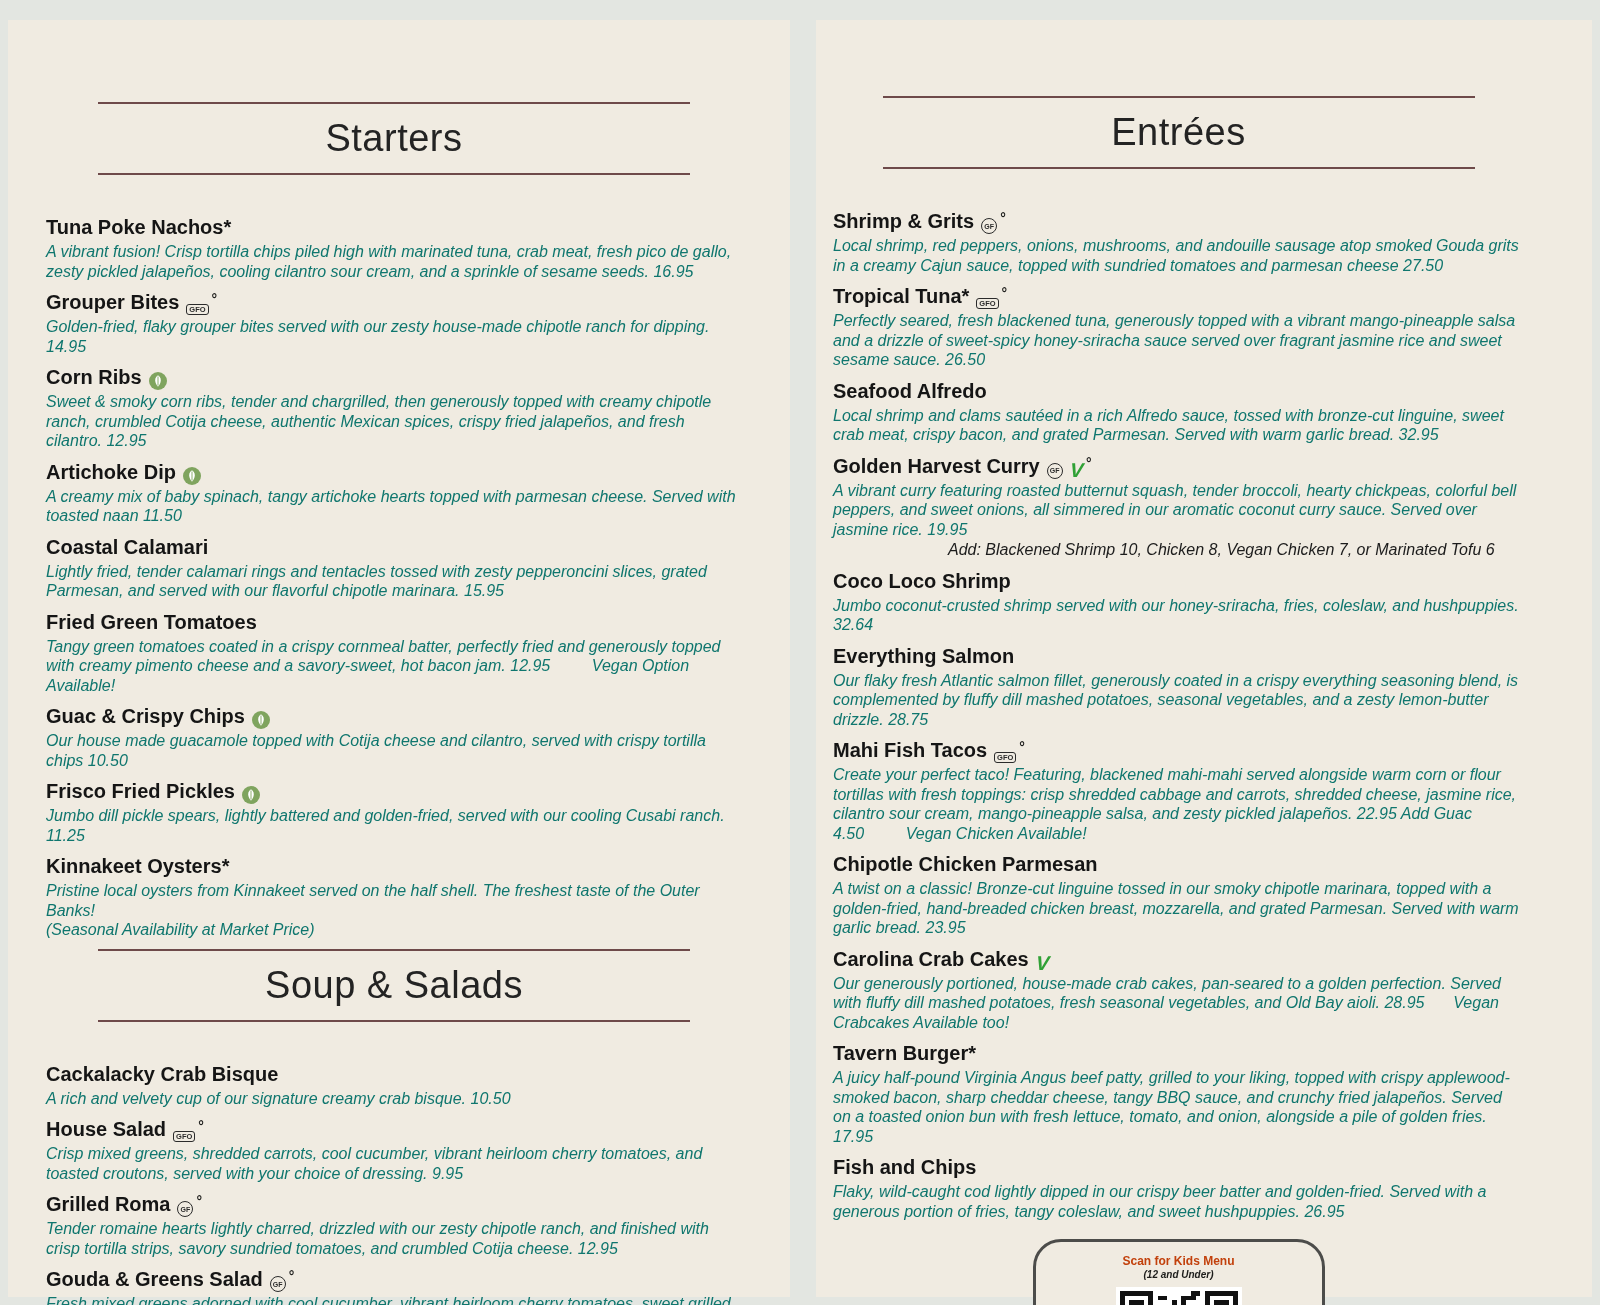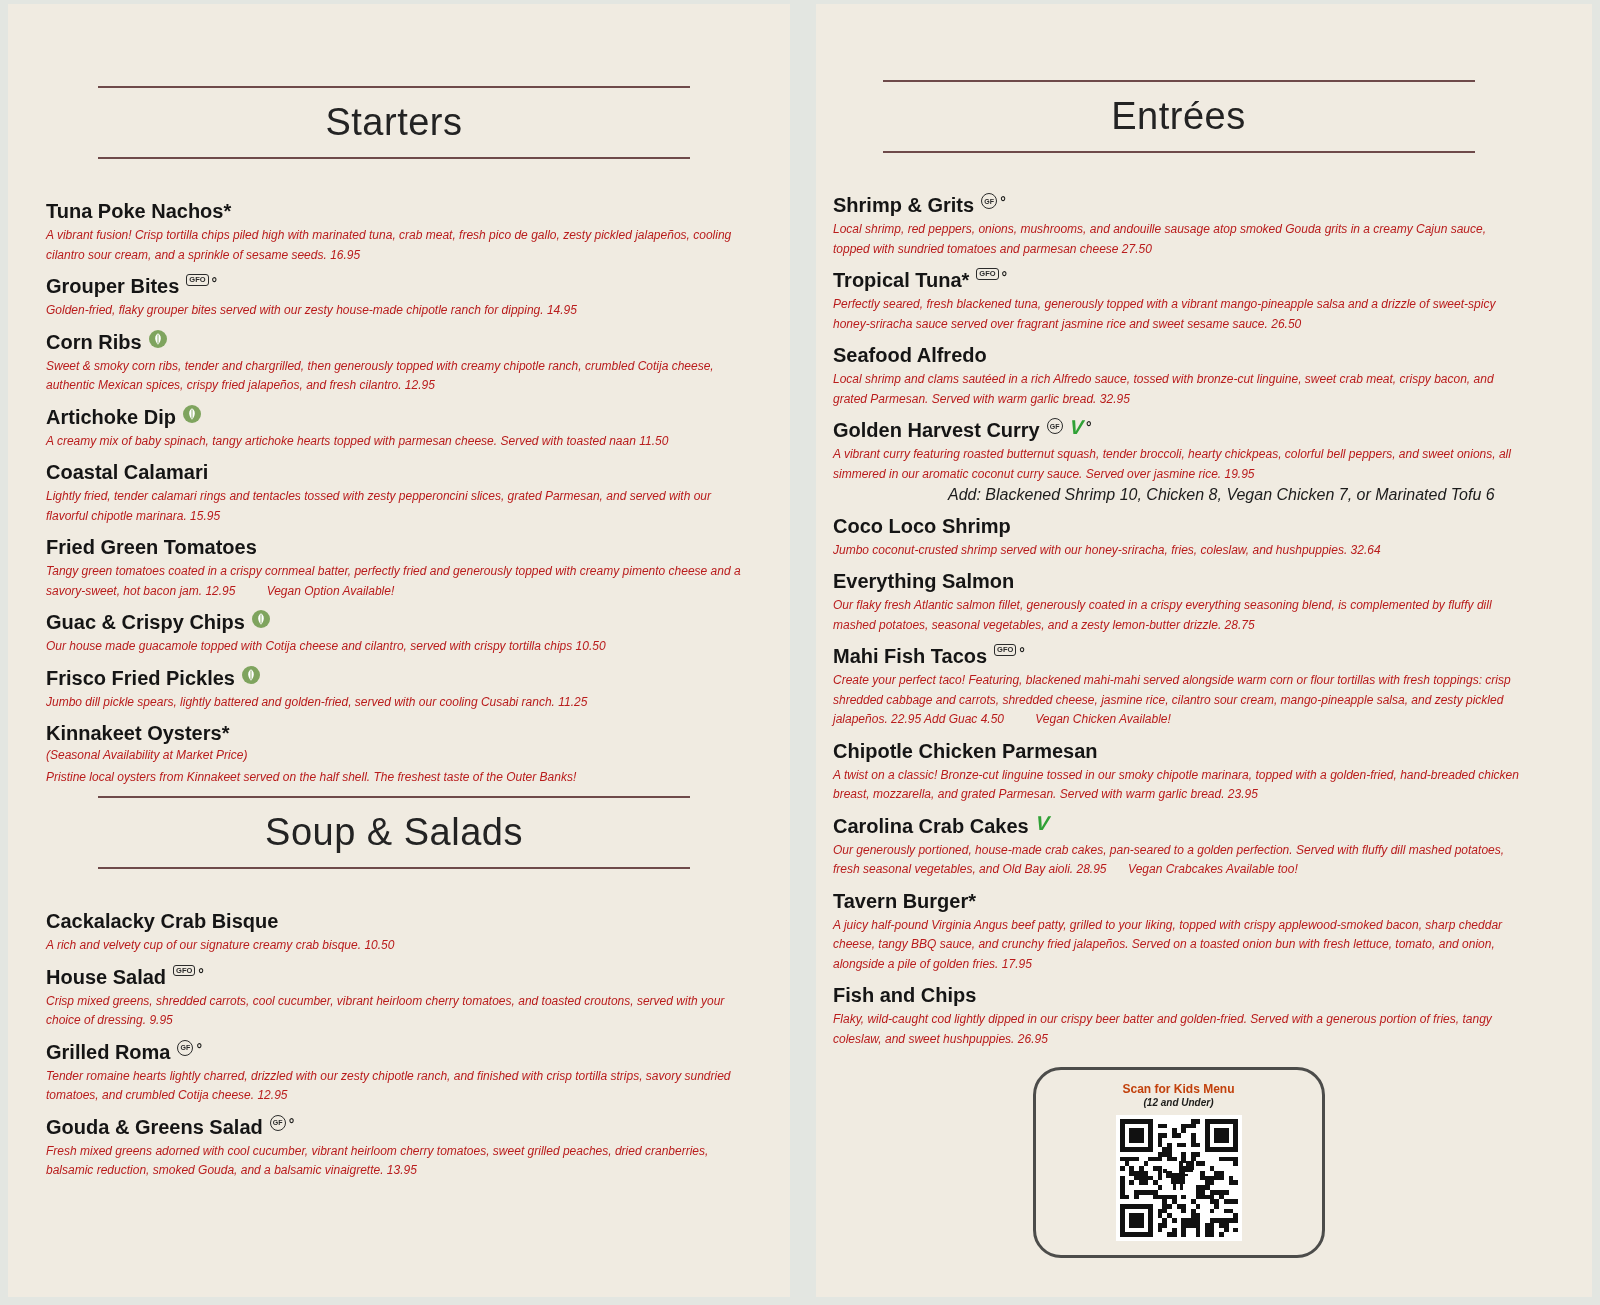--- a/index.html
+++ b/index.html
@@ -5,43 +5,43 @@
   html,body{margin:0;padding:0;}
   body{
     width:1600px;height:1305px;
     background:#e3e6e1;
     font-family:"Liberation Sans",sans-serif;
     color:#1d1d1b;
     -webkit-font-smoothing:antialiased;
   }
   .canvas{position:relative;width:1600px;height:1305px;overflow:hidden;}
   .page{
-    position:absolute;top:4px;bottom:8px;
+    position:absolute;top:20px;bottom:8px;
     background:#f0ebe1;
   }
   .page-left{left:8px;width:782px;padding:0 48px 0 38px;box-sizing:border-box;}
   .page-right{left:816px;width:776px;padding:0 68px 0 17px;box-sizing:border-box;}
 
   .sec-h{width:592px;margin:0 auto 40px;text-align:center;}
   .sec-h .rule{height:2px;background:#6e4a4a;}
   .sec-h h1{
     margin:13px 0;
     font-size:38px;font-weight:400;letter-spacing:.5px;color:#232323;
   }
   .mt-first-left{margin-top:82px;}
   .mt-first-right{margin-top:76px;}
   .mt-soup{}
 
   .item{margin-bottom:9px;}
   .item-title{
-    display:flex;align-items:flex-start;gap:7px;
+    display:flex;align-items:flex-end;gap:7px;
     font-size:20px;font-weight:700;color:#151515;line-height:25px;
   }
   .item-desc{
-    font-style:italic;font-size:12px;line-height:19.5px;color:#b91c1c;margin-top:2px;
+    font-style:italic;font-size:16px;line-height:19.5px;color:#0f766e;margin-top:2px;
   }
   .note{margin-left:2.6em;}
   .subline{
     font-style:italic;font-size:16px;line-height:19.5px;color:#1c1c1c;margin-left:115px;margin-top:1px;
   }
 
   
   .ic{display:inline-flex;align-items:center;justify-content:center;font-style:normal;}
   .ic-gf{
     width:16px;height:16px;border:1.7px solid #2b2b2b;border-radius:50%;
@@ -165,22 +165,22 @@
                 <path d="M9 4.5v9" stroke="#7fa45e" stroke-width=".9"></path>
               </svg>
             </span>
           </div>
           <div class="item-desc">Jumbo dill pickle spears, lightly battered and golden-fried, served with our cooling Cusabi ranch. 11.25</div>
         </div>
         <div class="item">
           <div class="item-title">
             <span>Kinnakeet Oysters*</span>
           </div>
+          <div class="item-desc">Pristine local oysters from Kinnakeet served on the half shell. The freshest taste of the Outer Banks!</div>
           <div class="item-desc" style="margin-top: 0px;">(Seasonal Availability at Market Price)</div>
-          <div class="item-desc">Pristine local oysters from Kinnakeet served on the half shell. The freshest taste of the Outer Banks!</div>
         </div>
       </div>
 
     <div class="sec-h mt-soup">
       <div class="rule"></div>
       <h1>Soup &amp; Salads</h1>
       <div class="rule"></div>
     </div>
     <div class="items">
         <div class="item">

